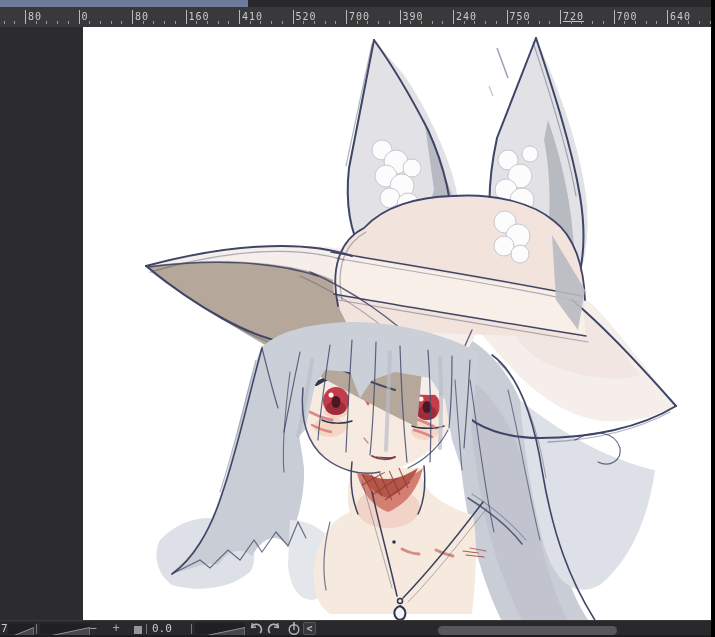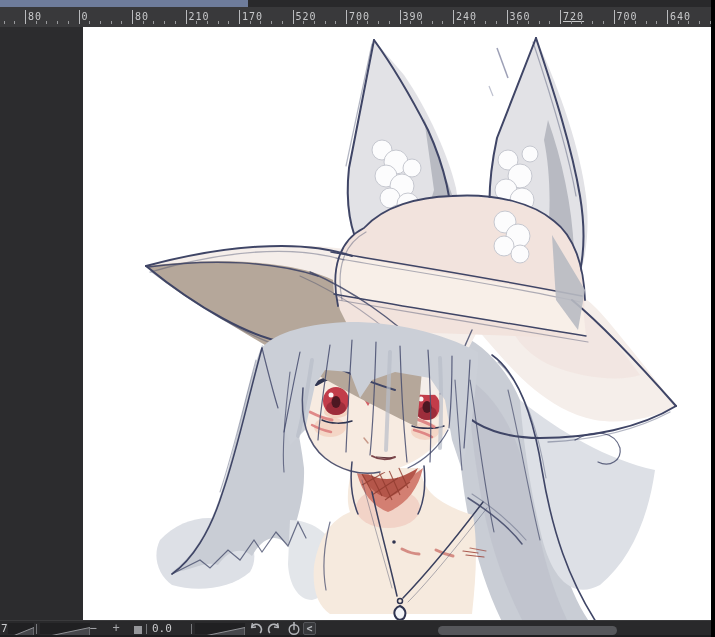--- a/index.html
+++ b/index.html
@@ -46,33 +46,33 @@
   </div>
 
   <div class="ruler" id="ruler">
       <span class="maj" style="left: 25px;"></span>
       <span class="lab" style="left: 28px;">80</span>
       <span class="maj" style="left: 78.5px;"></span>
       <span class="lab" style="left: 81.5px;">0</span>
       <span class="maj" style="left: 132px;"></span>
       <span class="lab" style="left: 135px;">80</span>
       <span class="maj" style="left: 185.5px;"></span>
-      <span class="lab" style="left: 188.5px;">210</span>
+      <span class="lab" style="left: 188.5px;">160</span>
       <span class="maj" style="left: 239px;"></span>
-      <span class="lab" style="left: 242px;">170</span>
+      <span class="lab" style="left: 242px;">410</span>
       <span class="maj" style="left: 292.5px;"></span>
       <span class="lab" style="left: 295.5px;">520</span>
       <span class="maj" style="left: 346px;"></span>
       <span class="lab" style="left: 349px;">700</span>
       <span class="maj" style="left: 399.5px;"></span>
       <span class="lab" style="left: 402.5px;">390</span>
       <span class="maj" style="left: 453px;"></span>
       <span class="lab" style="left: 456px;">240</span>
       <span class="maj" style="left: 506.5px;"></span>
-      <span class="lab" style="left: 509.5px;">360</span>
+      <span class="lab" style="left: 509.5px;">750</span>
       <span class="maj" style="left: 560px;"></span>
       <span class="lab" style="left: 563px; text-decoration: underline;">720</span>
       <span class="maj" style="left: 613.5px;"></span>
       <span class="lab" style="left: 616.5px;">700</span>
       <span class="maj" style="left: 667px;"></span>
       <span class="lab" style="left: 670px;">640</span>
       <span class="min" style="left: 3.6px;"></span>
       <span class="min" style="left: 14.3px;"></span>
       <span class="min" style="left: 35.7px;"></span>
       <span class="min" style="left: 46.4px;"></span>

